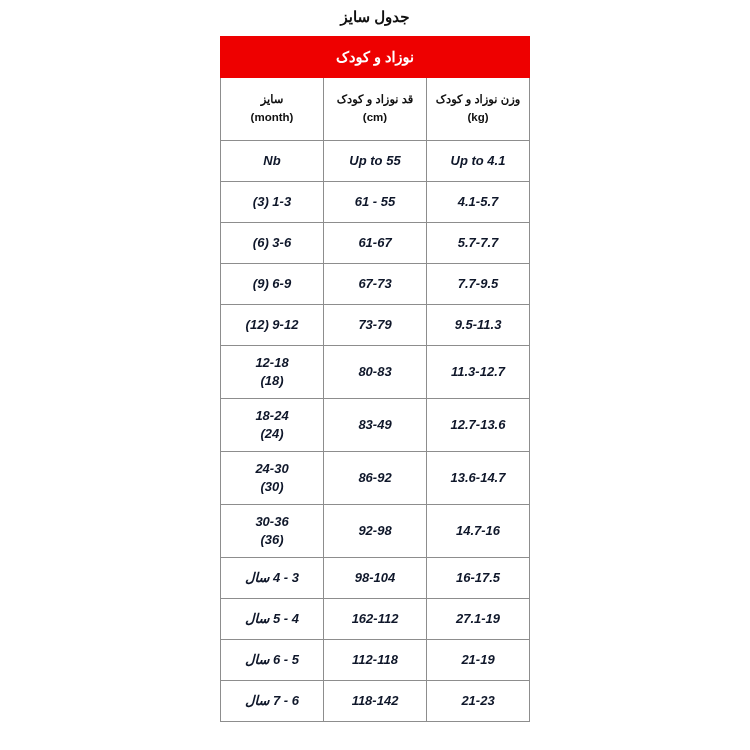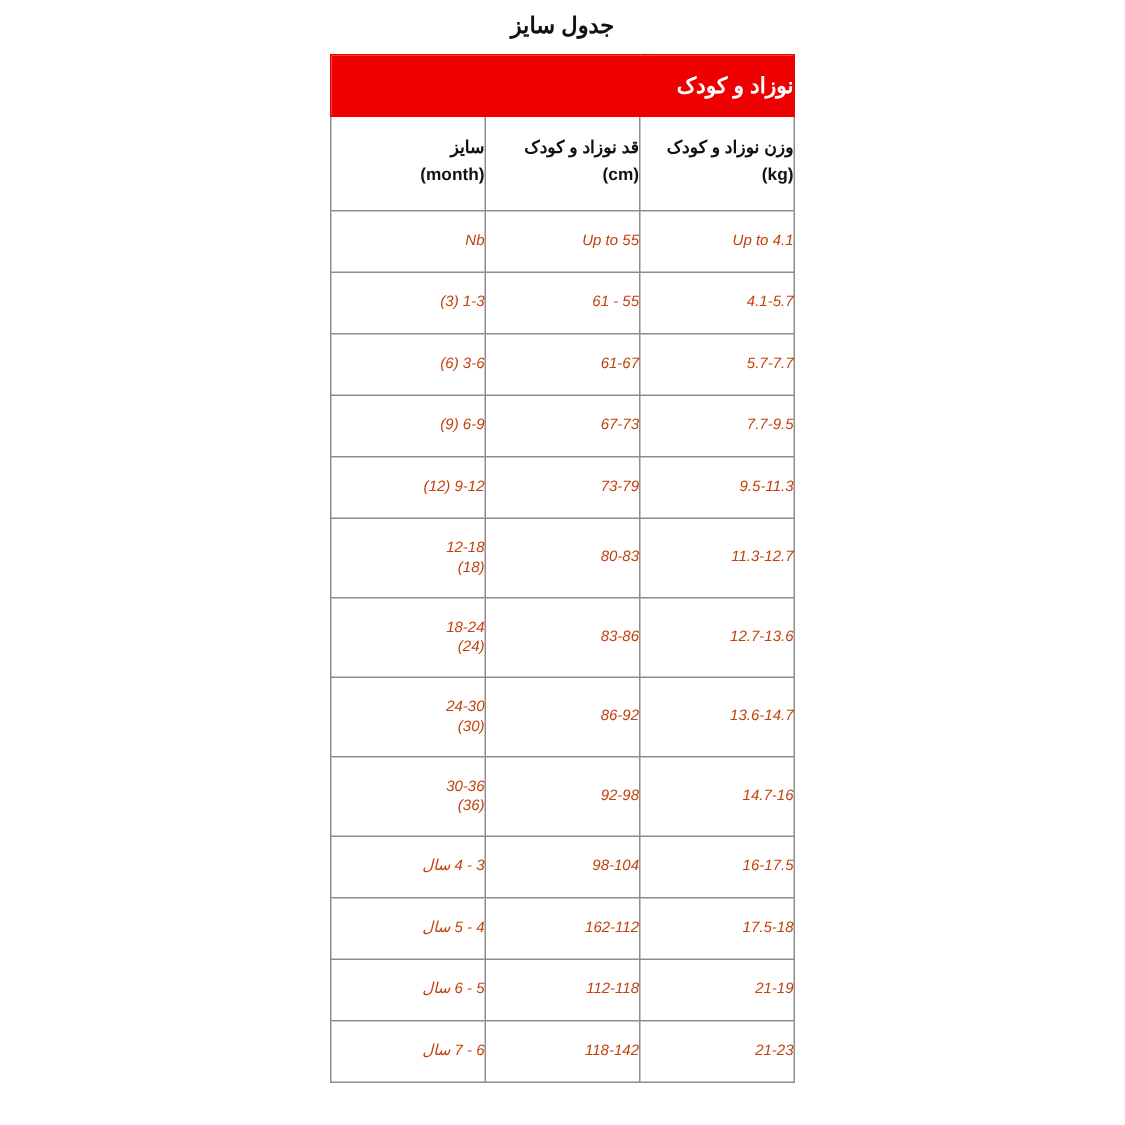--- a/index.html
+++ b/index.html
@@ -33,20 +33,21 @@
     margin: 10px auto 0 auto;
   }
   table.size-table {
     width: 310px;
     border-collapse: collapse;
     table-layout: fixed;
   }
   table.size-table td,
   table.size-table th {
     border: 1px solid #8d8d8d;
+    text-align: center;
     vertical-align: middle;
     padding: 0;
   }
   .banner-cell {
     background: #ee0000;
     color: #ffffff;
     font-weight: bold;
     font-size: 14.5px;
     height: 40px;
     border: 1px solid #ee0000 !important;
@@ -57,26 +58,26 @@
     font-weight: bold;
     line-height: 1.55;
     height: 62px;
     padding: 4px 2px;
     color: #111111;
   }
   .head-cell .unit {
     display: block;
   }
   .data-cell {
-    font-size: 10px;
+    font-size: 13px;
     font-style: italic;
-    font-weight: normal;
+    font-weight: bold;
     height: 40px;
     line-height: 1.35;
-    color: #c2410c;
+    color: #0f172a;
     white-space: pre-line;
   }
   .data-cell.two-line {
     height: 52px;
   }
   .row-tall td {
     height: 52px;
   }
   .col-weight { width: 104px; }
   .col-height { width: 104px; }
@@ -143,21 +144,21 @@
             <td class="data-cell col-size">9-12 (12)</td>
           </tr>
           <tr class="row-tall">
             <td class="data-cell col-weight two-line">11.3-12.7</td>
             <td class="data-cell col-height two-line">80-83</td>
             <td class="data-cell col-size two-line">12-18
 (18)</td>
           </tr>
           <tr class="row-tall">
             <td class="data-cell col-weight two-line">12.7-13.6</td>
-            <td class="data-cell col-height two-line">83-86</td>
+            <td class="data-cell col-height two-line">83-49</td>
             <td class="data-cell col-size two-line">18-24
 (24)</td>
           </tr>
           <tr class="row-tall">
             <td class="data-cell col-weight two-line">13.6-14.7</td>
             <td class="data-cell col-height two-line">86-92</td>
             <td class="data-cell col-size two-line">24-30
 (30)</td>
           </tr>
           <tr class="row-tall">
@@ -165,21 +166,21 @@
             <td class="data-cell col-height two-line">92-98</td>
             <td class="data-cell col-size two-line">30-36
 (36)</td>
           </tr>
           <tr>
             <td class="data-cell col-weight">16-17.5</td>
             <td class="data-cell col-height">98-104</td>
             <td class="data-cell col-size">3 - 4  سال</td>
           </tr>
           <tr>
-            <td class="data-cell col-weight">17.5-18</td>
+            <td class="data-cell col-weight">27.1-19</td>
             <td class="data-cell col-height">162-112</td>
             <td class="data-cell col-size">4 - 5  سال</td>
           </tr>
           <tr>
             <td class="data-cell col-weight">21-19</td>
             <td class="data-cell col-height">112-118</td>
             <td class="data-cell col-size">5 - 6  سال</td>
           </tr>
           <tr>
             <td class="data-cell col-weight">21-23</td>

